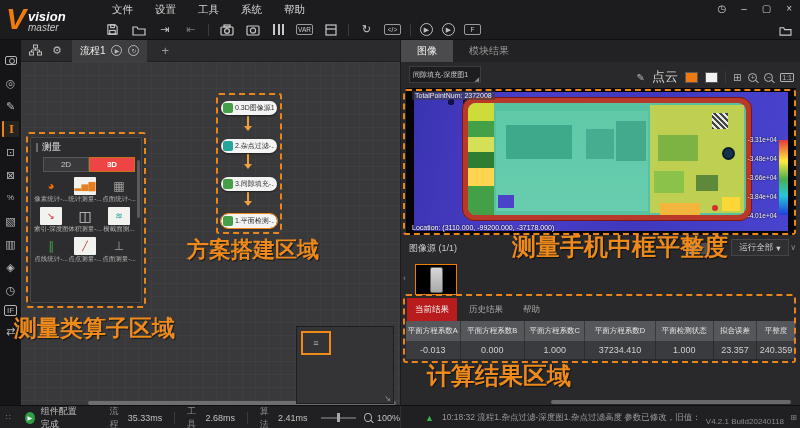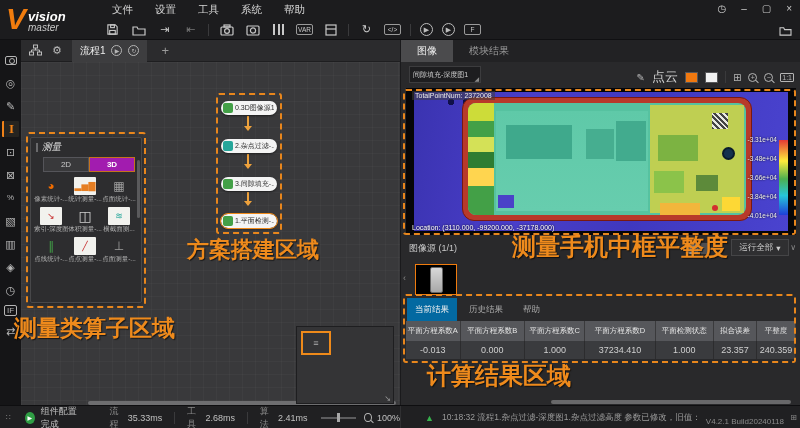--- a/index.html
+++ b/index.html
@@ -40,25 +40,25 @@
   .flowtabs .ficon{margin-left:8px;}
   .flowtabs .gear{margin-left:10px;font-size:11px;}
   .ftab{margin-left:10px;height:22px;background:#3d3d3f;display:flex;align-items:center;gap:6px;padding:0 8px;color:#eee;}
   .ftab .pc{width:11px;height:11px;border:1px solid #b5b5b5;border-radius:50%;font-size:6px;display:flex;align-items:center;justify-content:center;color:#b5b5b5;}
   .addtab{margin-left:14px;font-size:13px;color:#9a9a9a;}
   .canvas{position:absolute;left:0;top:22px;width:379px;height:343px;background-color:#39393b;background-image:linear-gradient(rgba(255,255,255,.025) 1px,transparent 1px),linear-gradient(90deg,rgba(255,255,255,.025) 1px,transparent 1px);background-size:13px 13px;}
   .hscroll{position:absolute;left:67px;top:361px;width:308px;height:4px;background:#6e6e70;border-radius:2px;}
 
   
   .oppanel{position:absolute;left:30px;top:137px;width:112px;height:166px;background:#2d2d2f;border:1px solid #48484a;border-radius:2px;box-shadow:0 2px 6px rgba(0,0,0,.4);z-index:5;}
-  .opt{display:flex;align-items:center;gap:4px;padding:3px 0 2px 5px;font-size:9.5px;color:#ececec;font-style:italic;}
+  .opt{display:flex;align-items:center;gap:4px;padding:3px 0 2px 5px;font-size:9.5px;color:#ececec;}
   .opt .bar{width:2px;height:9px;background:#6a6a6c;}
   .optabs{display:flex;margin:1px 6px 3px 12px;height:15px;}
   .optab{flex:1;display:flex;align-items:center;justify-content:center;font-size:8px;color:#c9c9c9;background:#39393b;border:1px solid #55555a;}
-  .optab.on{background:#a21caf;border-color:#c4731d;color:#fff;font-weight:bold;}
+  .optab.on{background:#ef4444;border-color:#c4731d;color:#fff;font-weight:bold;}
   .opgrid{display:grid;grid-template-columns:1fr 1fr 1fr;row-gap:3px;padding:2px 5px 0 3px;}
   .opitem{display:flex;flex-direction:column;align-items:center;width:34px;}
   .opico{width:22px;height:18px;display:flex;align-items:center;justify-content:center;background:transparent;font-size:12px;line-height:18px;}
   .opico.box{background:#f2f2ee;border-radius:1px;font-size:9px;}
   .oplab{font-size:6.5px;color:#b2b2b2;white-space:nowrap;overflow:hidden;max-width:34px;text-align:center;}
   .opscroll{position:absolute;right:1px;top:22px;width:3px;height:58px;background:#5a5a5c;border-radius:2px;}
 
   
   .node{position:absolute;width:56px;height:14px;background:#f4f4f4;border-radius:7px;display:flex;align-items:center;gap:2px;padding:0 3px 0 2px;box-shadow:0 1px 2px rgba(0,0,0,.5);z-index:6;}
   .node.sel{outline:1.5px solid #ef8a1a;}
@@ -122,21 +122,21 @@
   .toggle i{width:11px;height:11px;border-radius:2px;}
   .tg-on{background:#9a9a9a;}.tg-off{background:#4e4e50;}
   .runall{position:absolute;left:330px;top:4px;width:58px;height:17px;background:#2f2f31;border:1px solid #454547;display:flex;align-items:center;justify-content:center;gap:3px;font-size:8.5px;color:#ccc;}
   .chev{position:absolute;font-size:8px;color:#8a8a8a;}
   .thumbs{position:absolute;left:0;top:221px;width:100%;height:37px;}
   .texp{position:absolute;left:2px;top:12px;font-size:9px;color:#8a8a8a;}
   .thumb{position:absolute;left:14px;top:3px;width:42px;height:31px;background:#000;border:1.5px solid #f07c0e;display:flex;align-items:center;justify-content:center;}
   .tphone{width:13px;height:26px;background:linear-gradient(#d8d8d8,#a8a8a8);border-radius:2px;border:1px solid #666;}
   .restabs{position:absolute;left:0;top:258px;width:100%;height:23px;background:#29292b;display:flex;align-items:flex-end;gap:4px;padding-left:6px;font-size:8.5px;}
   .restab{height:23px;display:flex;align-items:center;padding:0 8px;color:#aaa;}
-  .restab.on{background:#0369a1;color:#f0f0f0;}
+  .restab.on{background:#b91c1c;color:#f0f0f0;}
   .rtable{position:absolute;left:5px;top:281px;width:390px;height:44px;font-size:7.5px;}
   .trow{display:flex;width:100%;}
   .th{height:20px;background:#56575b;color:#e6e6e6;display:flex;align-items:center;justify-content:center;border-right:1px solid #3a3a3c;white-space:nowrap;overflow:hidden;}
   .td{height:18px;background:#3a3b3e;color:#d0d0d0;display:flex;align-items:center;justify-content:center;border-right:1px solid #2c2c2e;font-size:9px;}
   .c1{width:14%;}.c2{width:16.5%;}.c3{width:15.5%;}.c4{width:18%;}.c5{width:15%;}.c6{width:11%;}.c7{width:10%;}
   .tscroll{position:absolute;left:150px;top:360px;width:240px;height:4px;background:#68686a;border-radius:2px;}
 
   
   .dash{position:absolute;border:2px dashed #e8861c;border-radius:3px;z-index:7;pointer-events:none;}
   .ann{position:absolute;color:#ee8a1c;font-weight:bold;text-shadow:1px 1px 1px rgba(0,0,0,.6);z-index:8;white-space:nowrap;pointer-events:none;}

